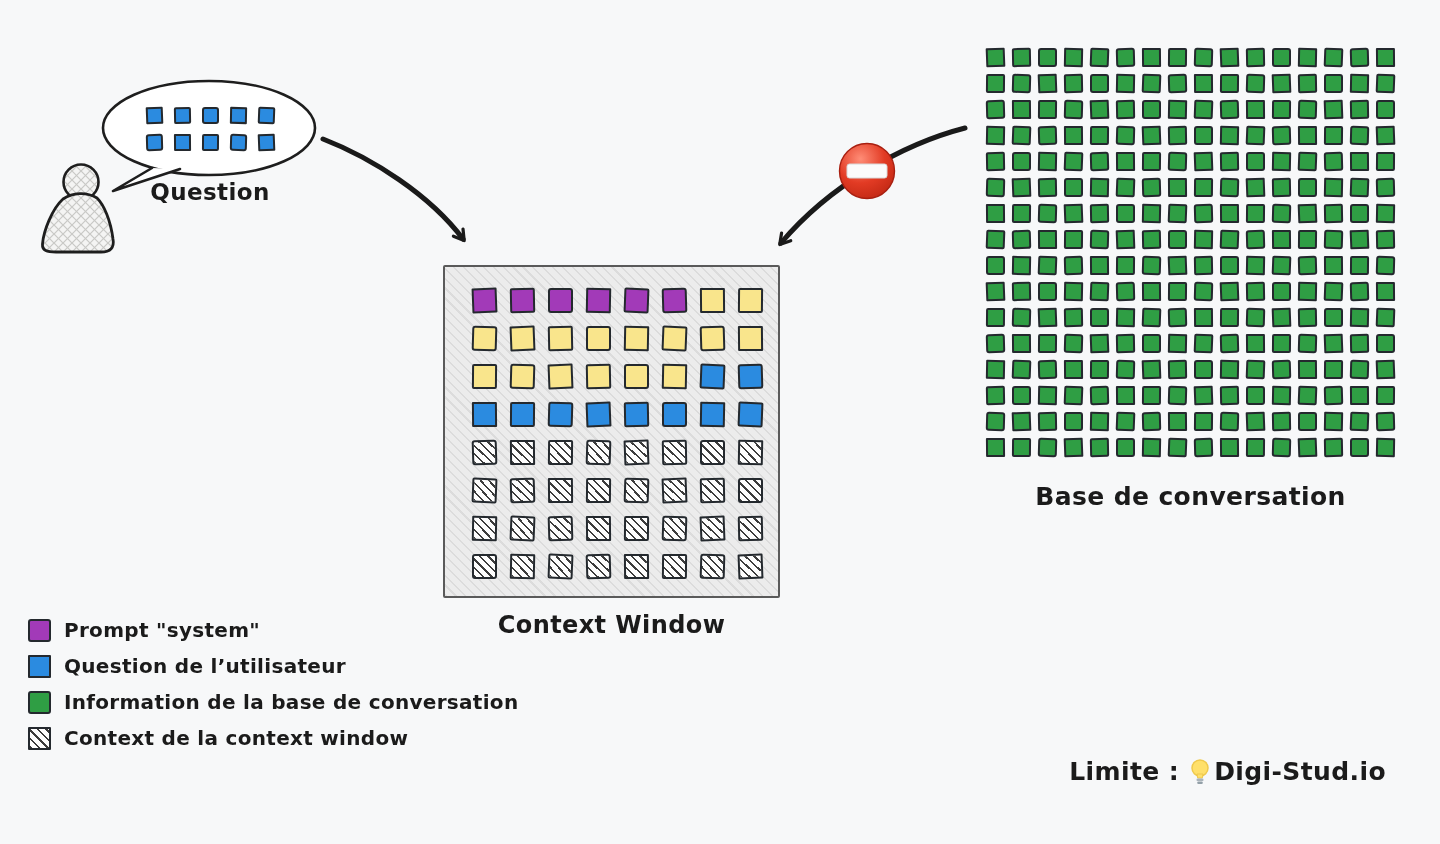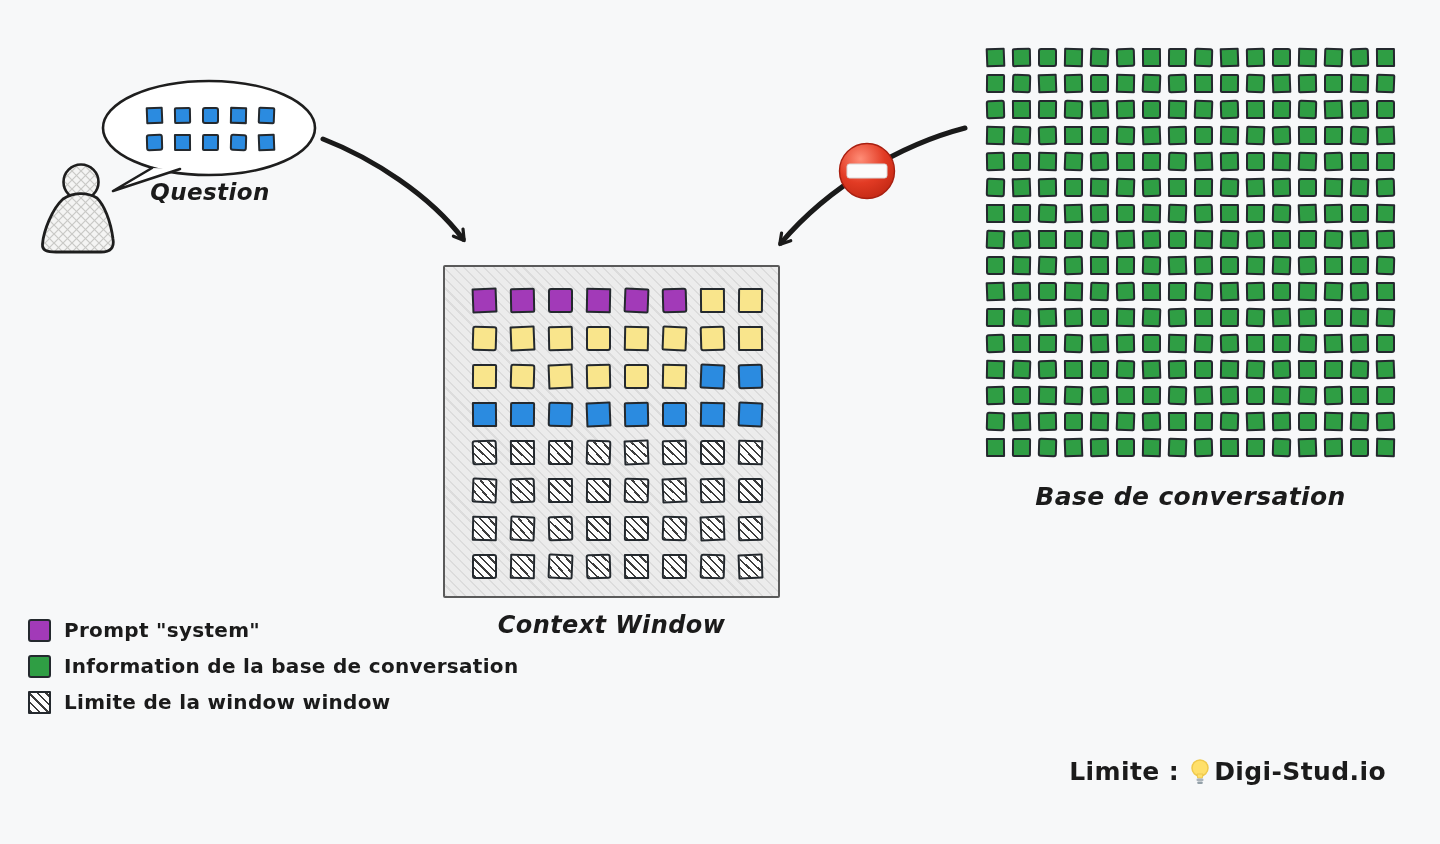--- a/index.html
+++ b/index.html
@@ -26,21 +26,21 @@
   .context-box{
     position:absolute; left:443px; top:265px; width:337px; height:333px;
     box-sizing:border-box;
     border:2px solid #5a5a5a; border-radius:2px;
     background-color:#ECECEC;
     background-image:repeating-linear-gradient(45deg,rgba(110,110,110,.13) 0,rgba(110,110,110,.13) 1.5px,transparent 1.5px,transparent 7px);
   }
   .context-grid{position:absolute; left:27px; top:21px; display:grid; gap:13px;}
   .kb-grid{position:absolute; left:986px; top:48px; display:grid; gap:7px;}
 
-  .label{position:absolute; font-weight:700; letter-spacing:.4px; text-align:center;font-style:italic;}
+  .label{position:absolute; font-weight:700; letter-spacing:.4px; text-align:center;}
   .question-label{left:140px; top:179px; width:140px; font-size:23px;}
   .context-label{left:443px; top:611px; width:337px; font-size:24px;}
   .kb-label{left:966px; top:482px; width:449px; font-size:25px;}
 
   .legend{position:absolute; left:28px; top:618px; display:flex; flex-direction:column; gap:12px;}
   .legend-item{display:flex; align-items:center; gap:13px;}
   .legend-swatch{width:23px; height:23px; flex:0 0 auto;}
   .legend-label{font-size:20px; font-weight:600; letter-spacing:.3px; white-space:nowrap;}
 
   .source{
@@ -436,26 +436,30 @@
       <div class="cell" style="width: 19px; height: 19px; background-color: rgb(47, 158, 68); transform: rotate(1.1deg); border-radius: 1px;"></div>
     </div>
   <div class="label kb-label">Base de conversation</div>
 
   <div class="legend" id="legend">
       <div class="legend-item">
         <div class="cell legend-swatch" style="width: 23px; height: 23px; background-color: rgb(162, 58, 184); transform: none; border-radius: 3px;"></div>
         <span class="legend-label">Prompt "system"</span>
       </div>
       <div class="legend-item">
+        <div class="cell legend-swatch" style="width: 23px; height: 23px; background-color: rgb(43, 139, 224); transform: none; border-radius: 1px;"></div>
+        <span class="legend-label">Question de l’utilisateur</span>
+      </div>
+      <div class="legend-item">
         <div class="cell legend-swatch" style="width: 23px; height: 23px; background-color: rgb(47, 158, 68); transform: none; border-radius: 3px;"></div>
         <span class="legend-label">Information de la base de conversation</span>
       </div>
       <div class="legend-item">
         <div class="cell hatch legend-swatch" style="width: 23px; height: 23px; transform: none; border-radius: 1px;"></div>
-        <span class="legend-label">Limite de la window window</span>
+        <span class="legend-label">Context de la context window</span>
       </div>
     </div>
 
   <div class="source">
     <span>Limite :</span>
     <svg class="bulb" width="22" height="28" viewBox="0 0 22 28" aria-hidden="true">
       <circle cx="11" cy="10" r="8" fill="#FFE06A" stroke="#EFC94C" stroke-width="1.5"></circle>
       <path d="M8 16 L14 16 L13.3 20 L8.7 20 Z" fill="#FFE06A" stroke="#EFC94C" stroke-width="1"></path>
       <rect x="7.5" y="20.5" width="7" height="2.6" rx="1.2" fill="#aab4bb"></rect>
       <rect x="8.2" y="23.6" width="5.6" height="2.4" rx="1.2" fill="#93a0a8"></rect>

